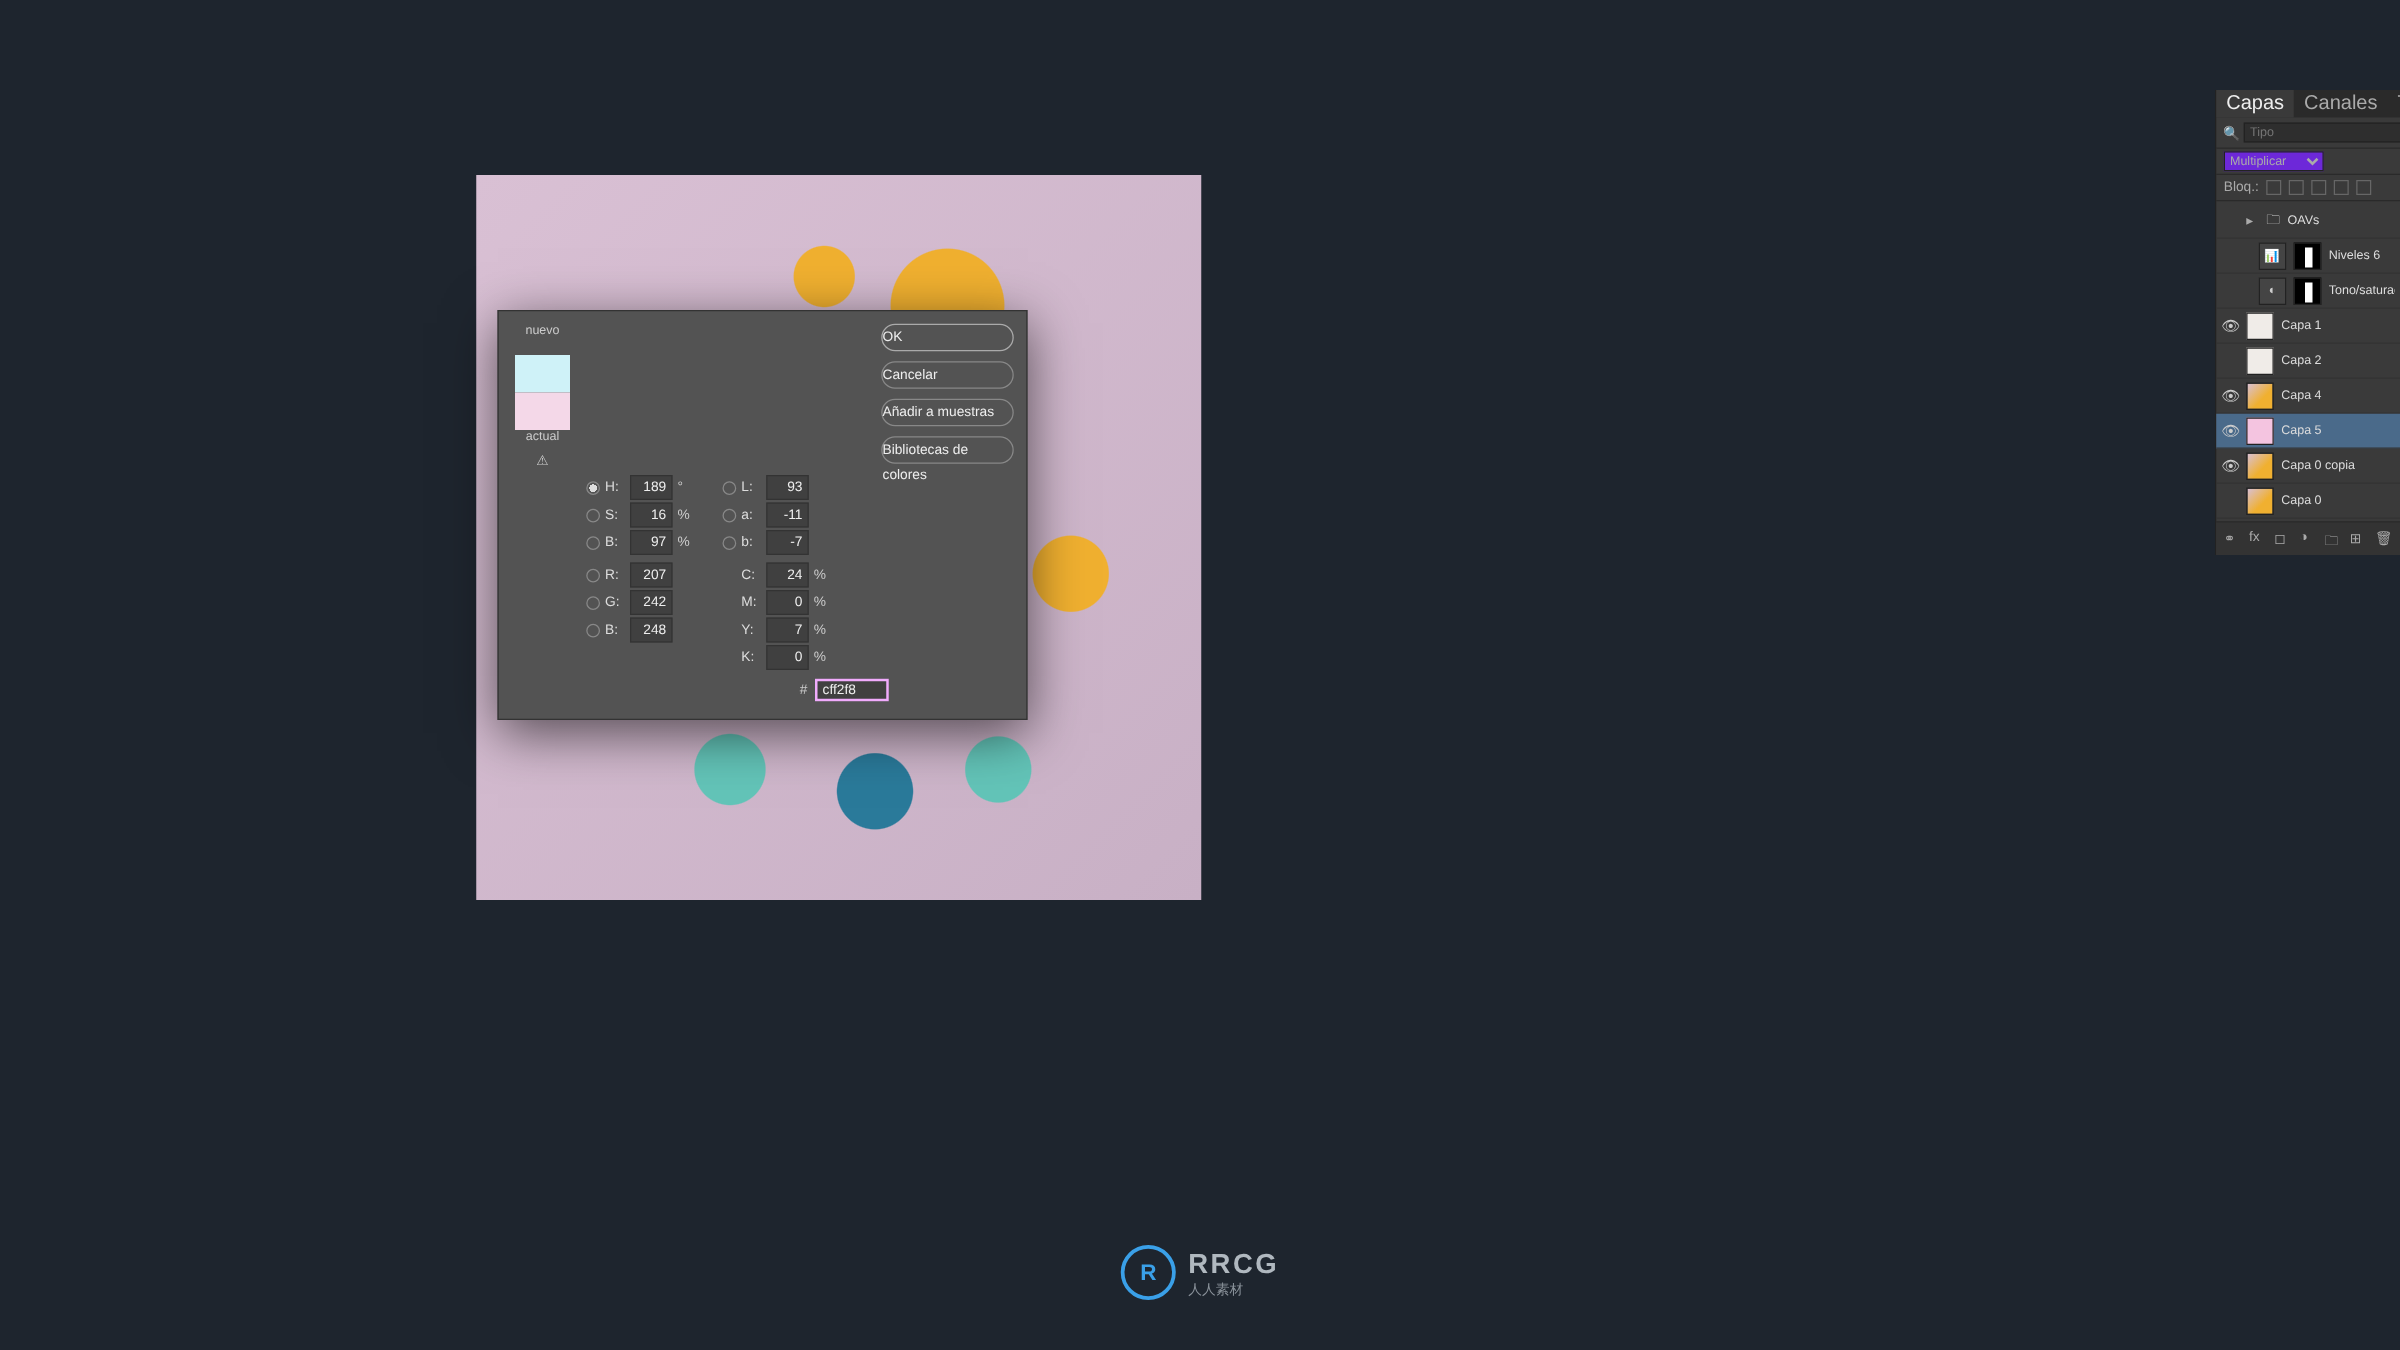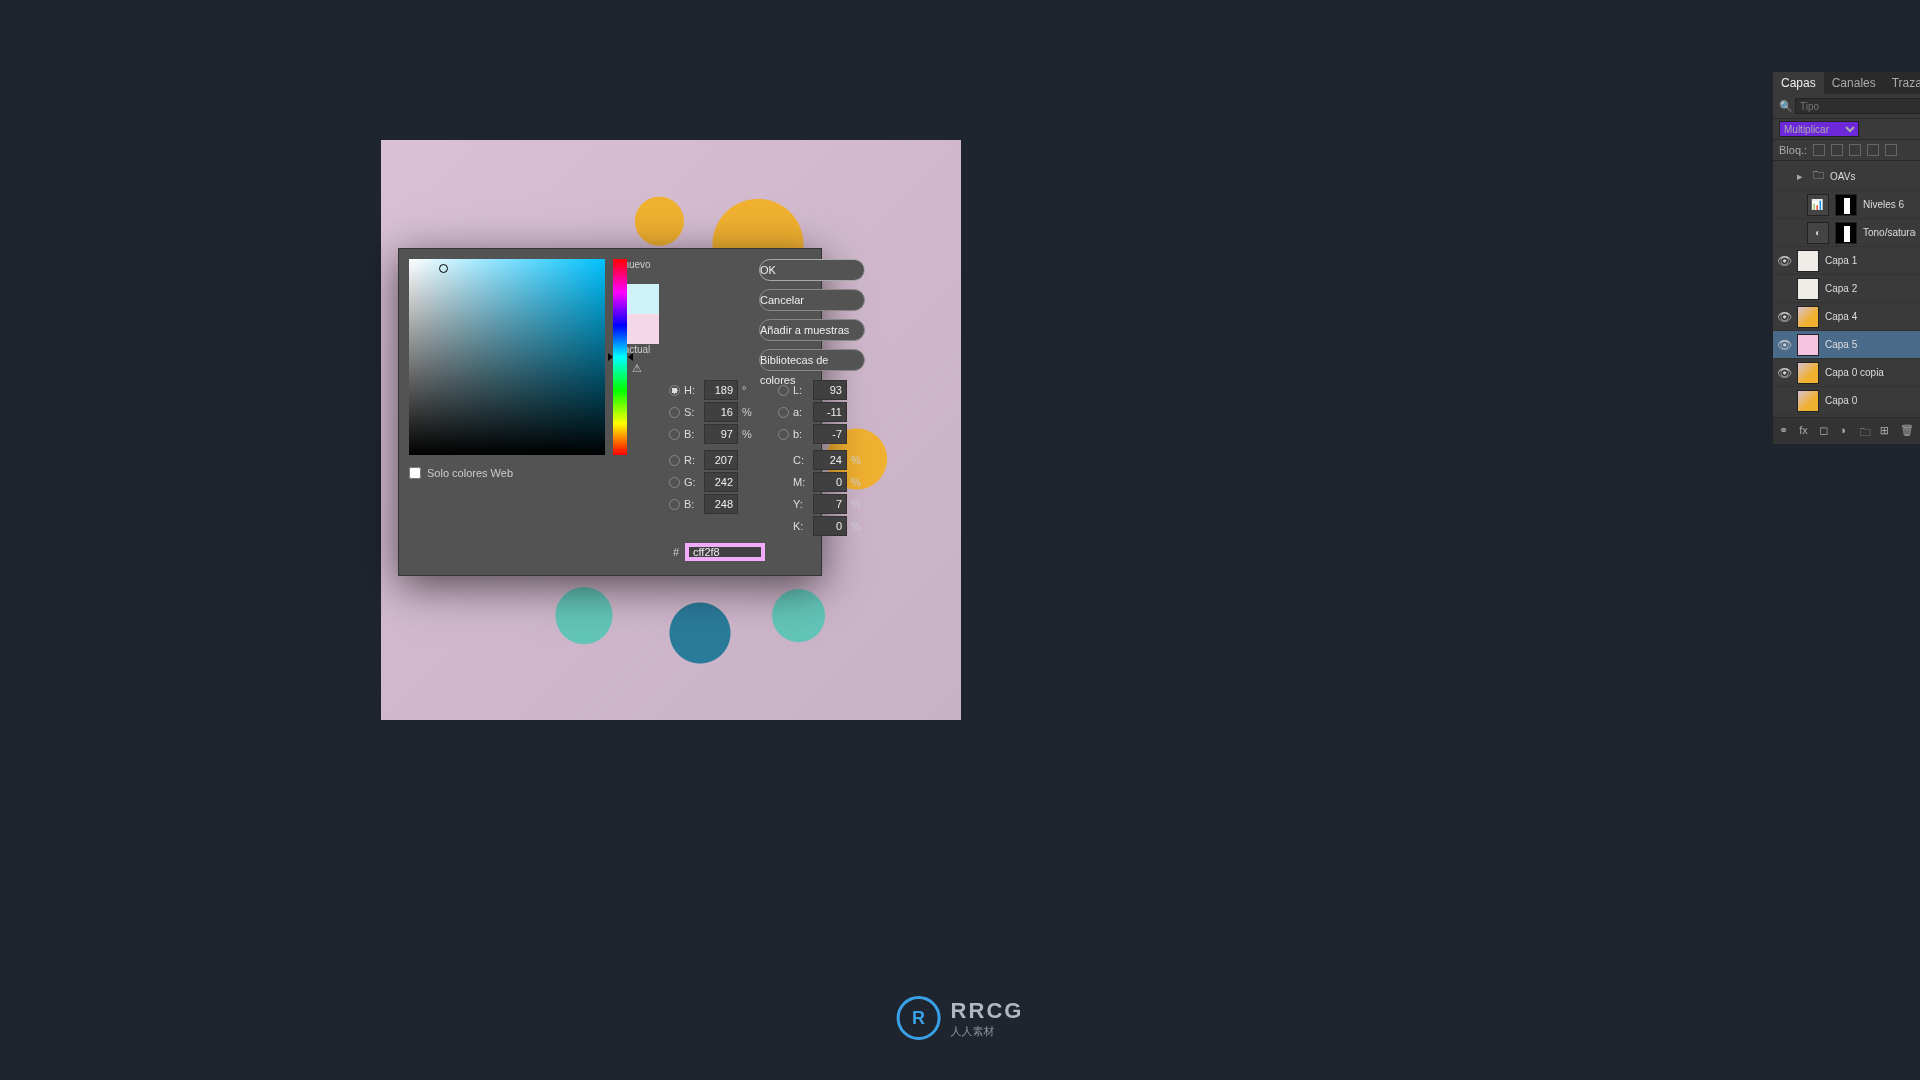--- a/index.html
+++ b/index.html
@@ -37,25 +37,25 @@
 .btn.primary{border:1px solid #aaa}
 .fields{margin-top:6px}
 .row{display:flex;align-items:center;height:22px;gap:4px}
 .row .rad{width:11px;height:11px;border:1px solid #888;border-radius:50%;display:inline-block}
 .row .rad.on{background:radial-gradient(circle,#ddd 0 3px,transparent 3px)}
 .row label{width:16px;color:#ddd}
 .row input{width:34px;height:20px;background:#404040;border:1px solid #333;color:#eee;padding:0 4px;text-align:right;font-size:11px}
 .row .unit{width:14px;color:#ccc}
 .cols{display:flex;gap:22px}
 .hexrow{margin-top:6px;display:flex;align-items:center;gap:6px;justify-content:flex-end;padding-right:100px}
-.hexrow input{width:80px;height:18px;background:#404040;border:4px solid #f0abfc;color:#eee;padding:0 4px}
+.hexrow input{width:59px;height:18px;background:#404040;border:2px solid #f0abfc;color:#eee;padding:0 4px}
 
 .panel{position:absolute;right:0;top:72px;width:148px;background:#3a3a3a;border-left:1px solid #222}
 .tabs{display:flex;background:#2a2a2a;height:22px}
-.tab{padding:0 8px;line-height:22px;color:#aaa;font-size:12px;cursor:pointer}
+.tab{padding:0 8px;line-height:22px;color:#aaa;font-size:16px;cursor:pointer}
 .tab.active{background:#3a3a3a;color:#eee}
 .search{display:flex;align-items:center;gap:4px;padding:4px 6px;border-bottom:1px solid #2a2a2a}
 .search input{flex:1;height:16px;background:#2e2e2e;border:1px solid #222;color:#aaa;padding:0 4px;font-size:10px}
 .si{width:12px;height:12px;color:#aaa}
 .blend{padding:2px 6px;border-bottom:1px solid #2a2a2a}
 .blend select{width:80px;height:16px;background:#6d28d9;border:1px solid #222;color:#aaa;font-size:10px}
 .lockrow{display:flex;align-items:center;gap:6px;padding:4px 6px;border-bottom:1px solid #2a2a2a;color:#aaa;font-size:10px}
 .lockrow .ic{width:12px;height:12px;border:1px solid #666}
 .layers{padding:2px 0}
 .layer{display:flex;align-items:center;height:28px;padding:0 4px;gap:6px;border-bottom:1px solid #333}
@@ -79,34 +79,20 @@
 .logo-text .l1{font-size:22px;font-weight:bold;letter-spacing:2px;color:#b0b8bf}
 .logo-text .l2{font-size:11px;color:#8a929a}
 </style>
 </head>
 <body>
 
 <div class="canvas"></div>
 
 <div class="dialog">
   <div class="dlg-body">
-    <div class="left">
-      <div class="sat-wrap">
-        <div class="sat">
-          <div class="sat-cursor"></div>
-        </div>
-        <div class="hue"></div>
-        <div class="hue-arrow-l"></div>
-        <div class="hue-arrow-r"></div>
-      </div>
-      <label class="web">
-        <input type="checkbox" style="">
-        <span>Solo colores Web</span>
-      </label>
-    </div>
     <div class="mid">
       <div class="lbl">nuevo</div>
       <div class="sw-new"></div>
       <div class="sw-old"></div>
       <div class="lbl">actual</div>
       <div class="warn">⚠</div>
     </div>
     <div class="right">
       <div class="btn primary">OK</div>
       <div class="btn">Cancelar</div>

